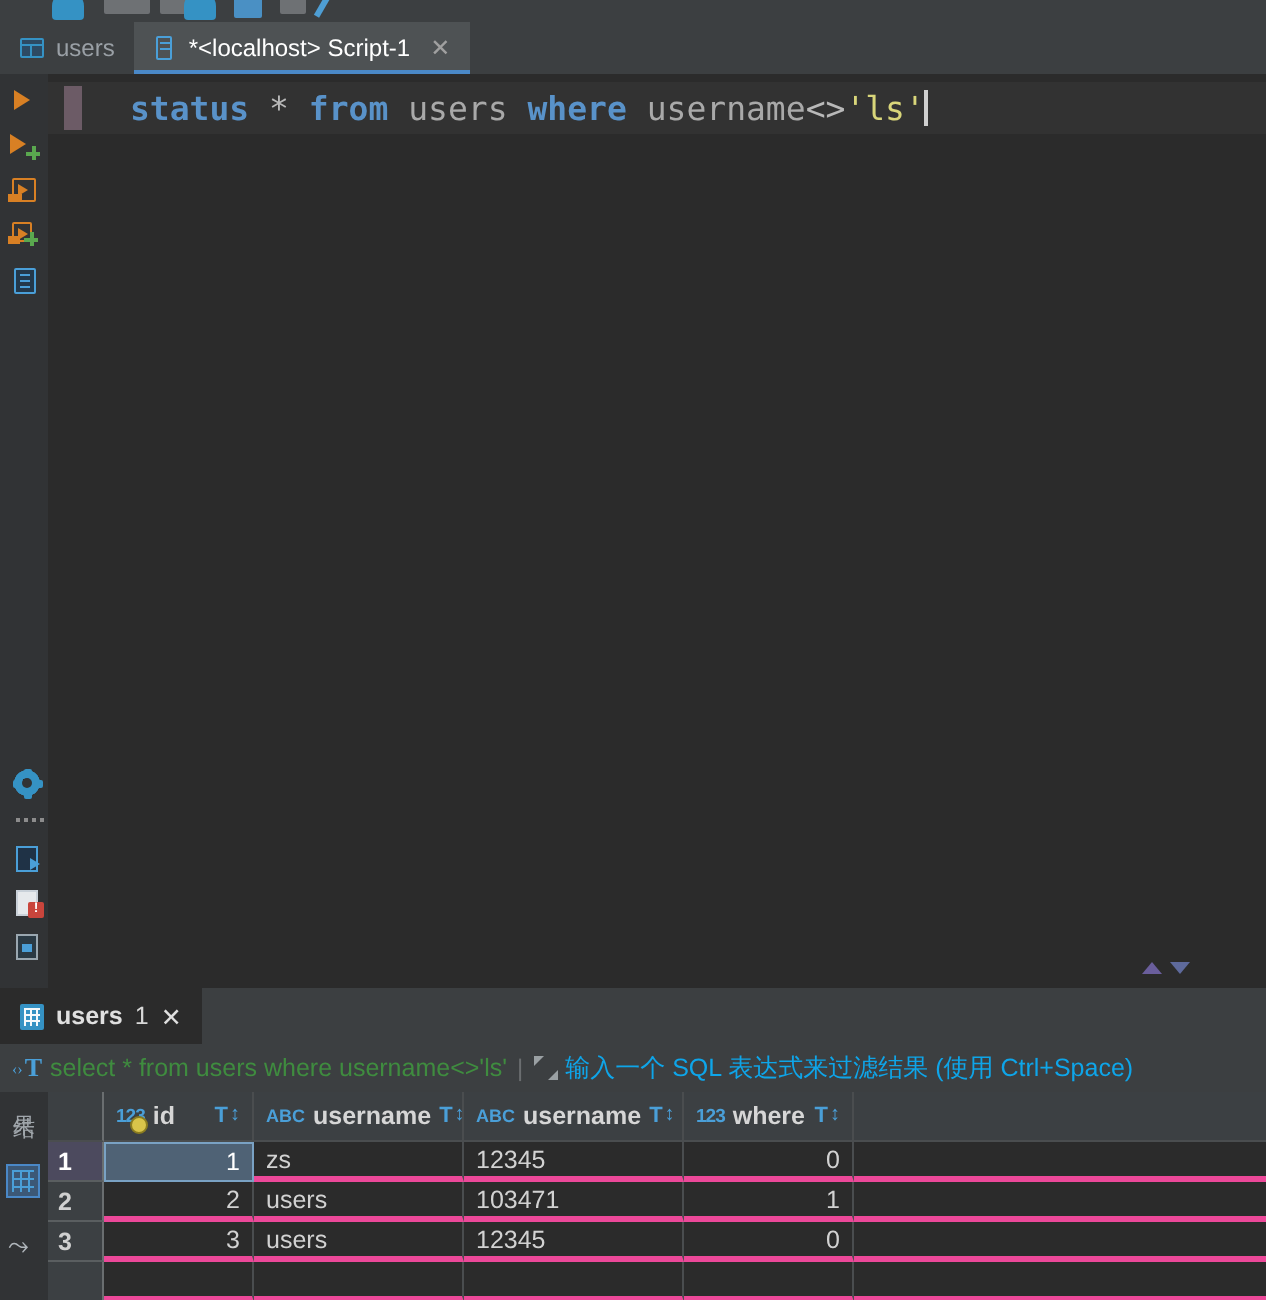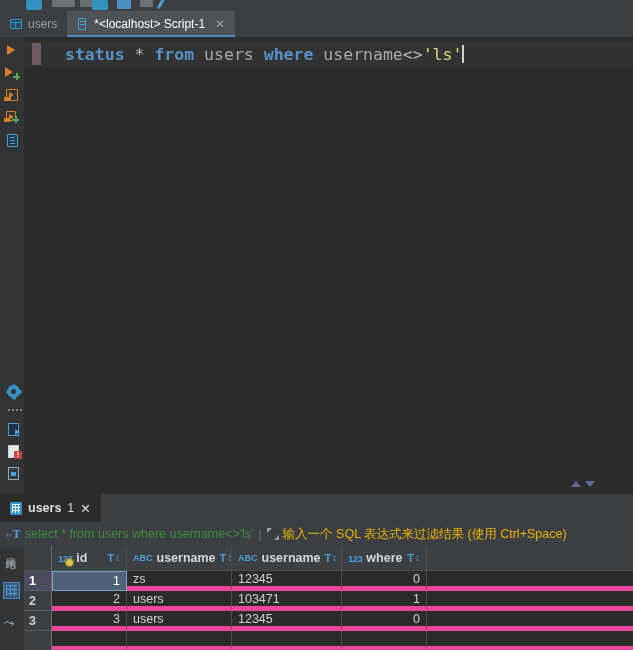--- a/index.html
+++ b/index.html
@@ -247,21 +247,21 @@
   .fb-sep { color:#6b6e70; margin:0 5px; flex:none; }
   .expand-ic {
     width:12px;height:12px;position:relative; flex:none; margin-right:4px;
   }
   .expand-ic i {
     position:absolute; width:0;height:0;border-style:solid;
   }
   .expand-ic i:nth-child(1){ left:0; top:0; border-width:5px 5px 0 0; border-color:#9aa0a3 transparent transparent transparent; }
   .expand-ic i:nth-child(2){ right:0; bottom:0; border-width:0 0 5px 5px; border-color: transparent transparent #9aa0a3 transparent; }
   .filter-hint {
-    color:#eab308; font-size:12.5px; flex:none;
+    color:#0ea5e9; font-size:12.5px; flex:none;
   }
 
   
   .res-left {
     position:absolute; top:546px; left:0; width:24px; height:104px;
     background:#313335;
   }
   .vert-label {
     position:absolute; left:3px; top:3px;
     writing-mode: vertical-rl;
@@ -290,21 +290,21 @@
   .grid {
     position:absolute; top:546px; left:24px; width:609px; height:104px;
     background:#2b2b2b;
     font-size:12.5px;
   }
   .grid-row { display:flex; height:20px; align-items:stretch; }
   .hdr-row { height:25px; }
   .cell {
     box-sizing:border-box;
     border-right:1px solid #4a4d4f;
-    border-bottom:5px solid #ec4899;
+    border-bottom:3px solid #ec4899;
     display:flex; align-items:center;
     padding:0 6px; overflow:hidden; white-space:nowrap;
   }
   .hdr-cell {
     background:#3c4043; color:#d6d6d6; font-weight:bold;
     justify-content:flex-start; gap:4px;
     border-bottom:1px solid #4a4d4f;
   }
   .hdr-cell .sort-ic { margin-left:auto; display:flex; align-items:center; gap:1px; }
   .num-ic { color:#4a9fd8; font-size:9.5px; font-weight:bold; letter-spacing:-0.5px; position:relative; }

